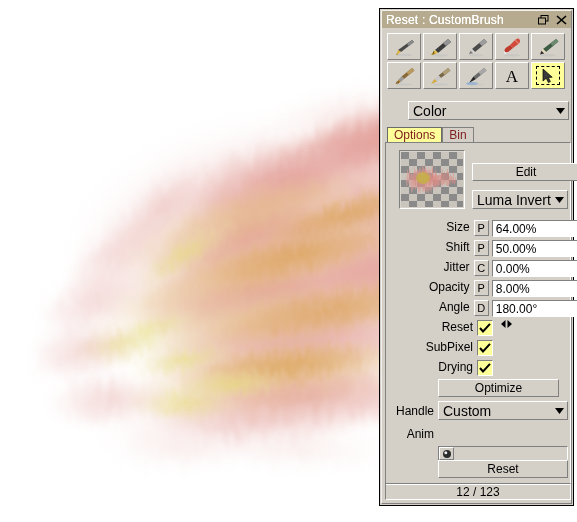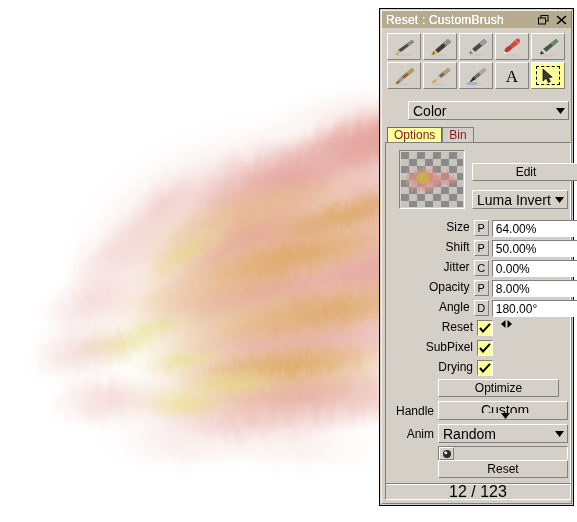--- a/index.html
+++ b/index.html
@@ -133,42 +133,42 @@
     margin-left: 3px; width: 98px; height: 17px;
     background: #ffffff;
     border: 1px solid #808080; border-right-color:#ffffff; border-bottom-color:#ffffff;
     box-sizing: border-box;
     font-size: 12px; color:#000; display:flex; align-items:center; padding-left: 3px;
   }
   .pspin { margin-left: 5px; width: 16px; display:flex; align-items:center; justify-content:center; }
 
   #optimize-btn { position: absolute; left: 52px; top: 236px; width: 121px; }
   #reset-btn    { position: absolute; left: 52px; top: 317px; width: 130px; }
-  #handle-combo { position: absolute; left: 52px; top: 258px; width: 130px; flex-direction: column; }
+  #handle-combo { position: absolute; left: 52px; top: 258px; width: 130px; }
   #anim-combo   { position: absolute; left: 52px; top: 281px; width: 130px; }
   #anim-preview {
     position: absolute; left: 52px; top: 303px; width: 130px; height: 15px;
     background: #d4d0c8;
     border: 1px solid #808080; border-right-color:#ffffff; border-bottom-color:#ffffff;
     box-sizing: border-box; display: flex; align-items: center;
   }
   #anim-preview .swatch {
     width: 15px; height: 13px; margin-left: 0px;
     background: #d4d0c8;
     border: 1px solid #ffffff; border-right-color:#808080; border-bottom-color:#808080;
     box-sizing:border-box; display:flex; align-items:center; justify-content:center;
   }
   .clabel { position: absolute; width: 48px; text-align: right; font-size: 12px; color:#000; }
 
   
   #statusbar {
     position: absolute; left: 5px; bottom: 5px; width: 186px; height: 17px;
     border: 1px solid #808080; border-right-color:#ffffff; border-bottom-color:#ffffff;
     box-sizing: border-box;
-    font-size: 16px; color:#000;
+    font-size: 12px; color:#000;
     display:flex; align-items:center; justify-content:center;
   }
 </style>
 </head>
 <body>
 
 <div id="root">
 
   <div id="canvas">
     <svg width="577" height="522" viewBox="0 0 577 522">
@@ -549,28 +549,20 @@
       <div class="combo" id="handle-combo">
         <span class="cval">Custom</span>
         <span class="carrow">
           <svg width="9" height="6" viewBox="0 0 9 6">
               <path d="M0 0 L9 0 L4.5 6 Z" fill="#000"></path>
             </svg>
         </span>
       </div>
 
       <span class="clabel" style="left:0px; top:284px;">Anim</span>
-      <div class="combo" id="anim-combo">
-        <span class="cval">Random</span>
-        <span class="carrow">
-          <svg width="9" height="6" viewBox="0 0 9 6">
-              <path d="M0 0 L9 0 L4.5 6 Z" fill="#000"></path>
-            </svg>
-        </span>
-      </div>
 
       <div id="anim-preview">
         <span class="swatch">
           <svg width="10" height="10" viewBox="0 0 10 10">
             <circle cx="5" cy="5" r="4" fill="#2a2a2a"></circle>
             <circle cx="3.8" cy="3.8" r="1.5" fill="#e8e8e8"></circle>
           </svg>
         </span>
       </div>
 

